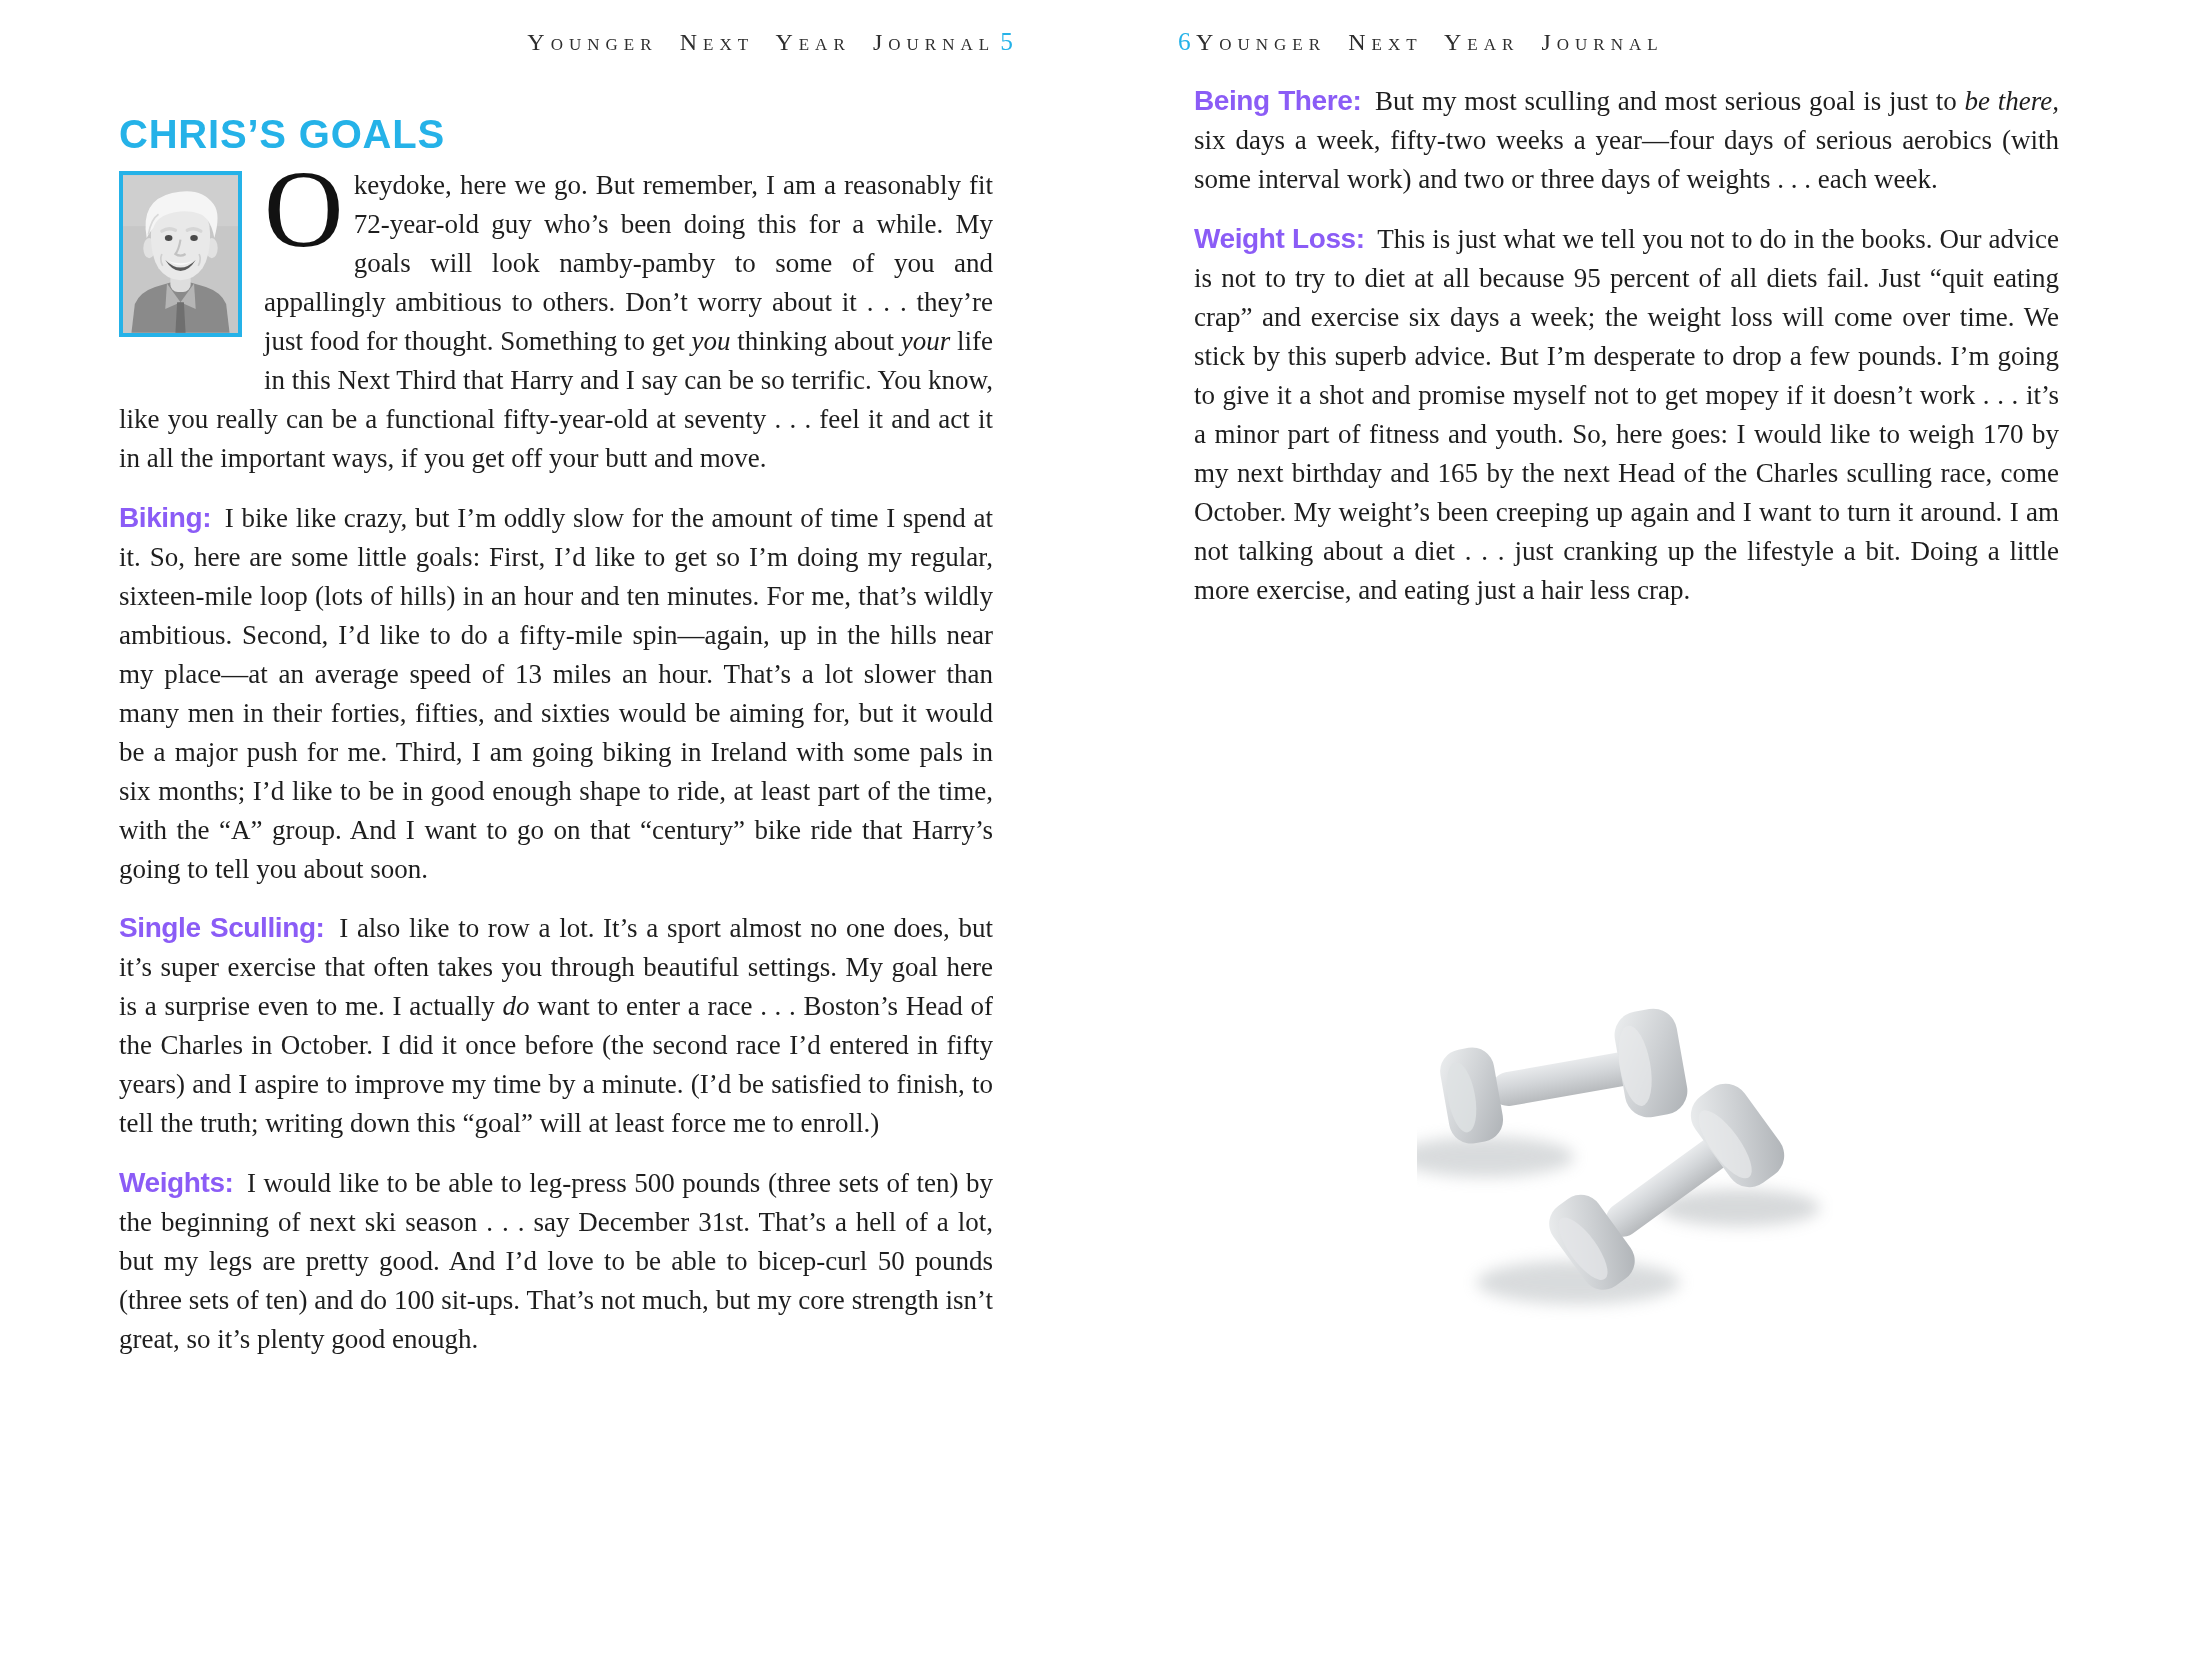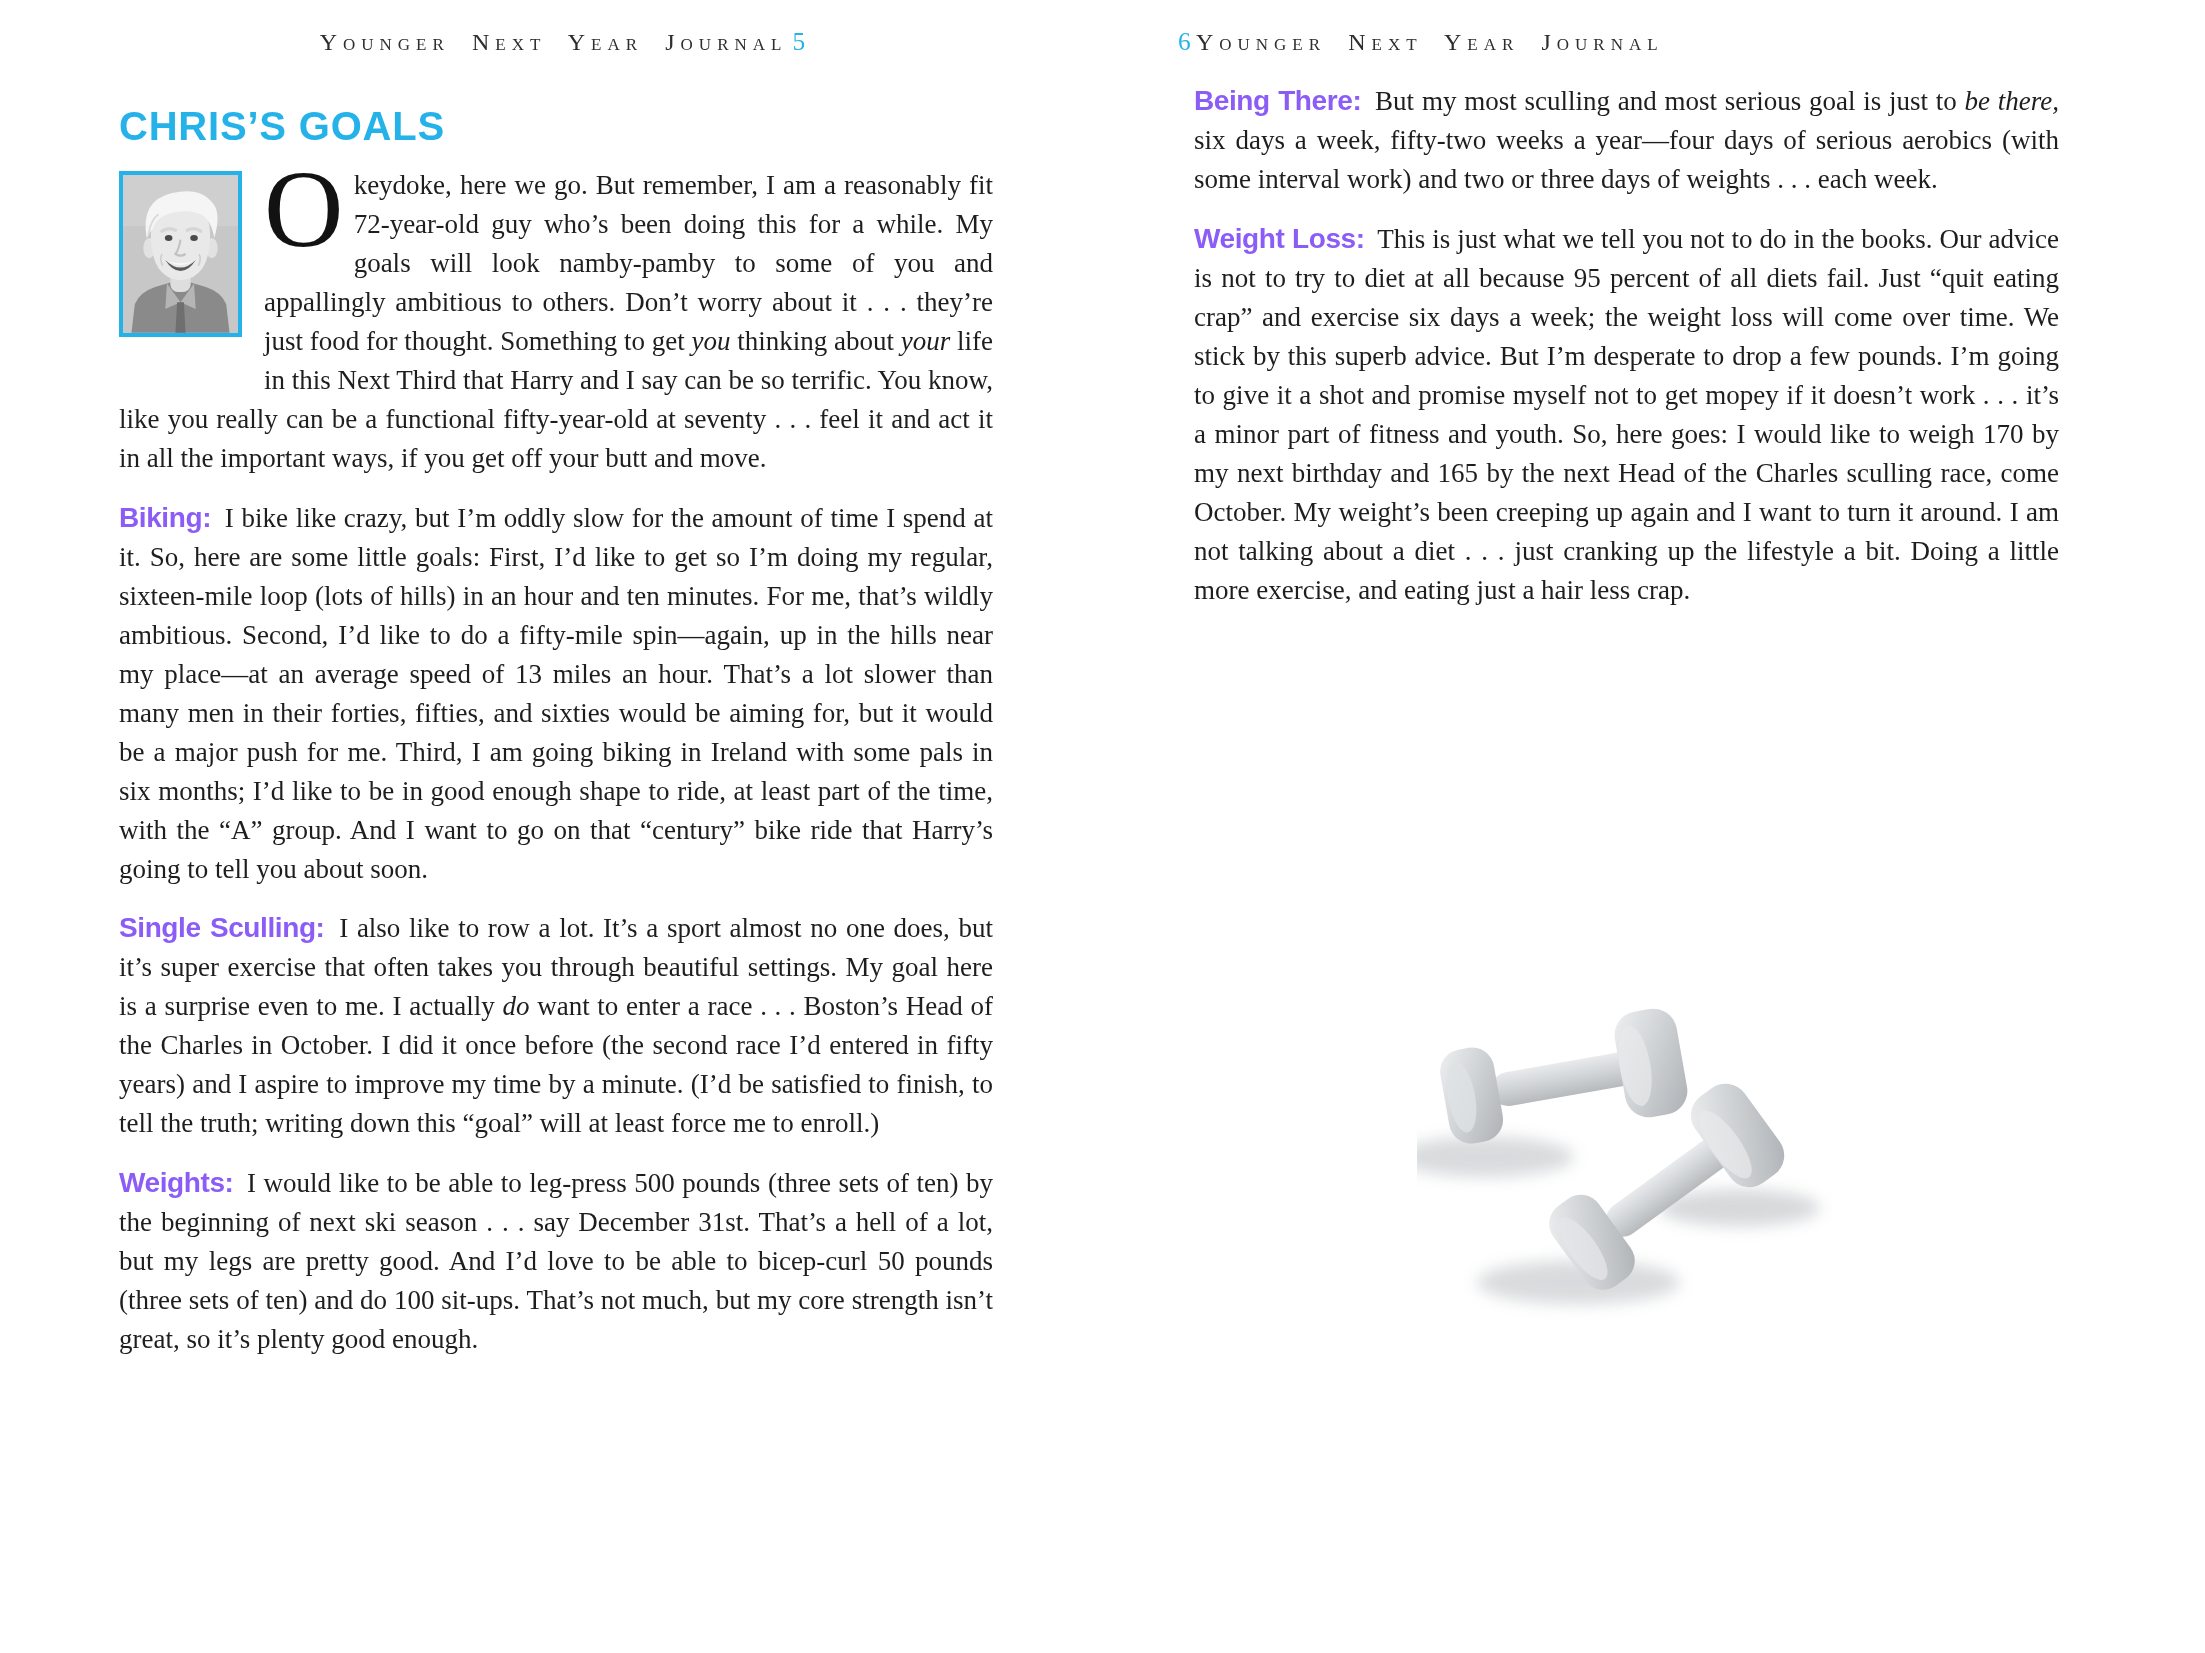--- a/index.html
+++ b/index.html
@@ -10,27 +10,27 @@
   }
   .page{position:absolute;top:0;width:1103px;height:1654px;}
   .page-left{left:0;}
   .page-right{left:1103px;}
 
   
   .running-head{
     position:absolute;top:27px;font-size:24px;letter-spacing:6px;word-spacing:10.2px;
     font-variant:small-caps;color:#2e2e2e;white-space:nowrap;
   }
-  .page-left .running-head{left:119px;width:892px;text-align:center;}
+  .page-left .running-head{left:126px;width:892px;text-align:right;}
   .page-right .running-head{left:70px;text-align:left;}
   .pagenum{color:#25b2e8;letter-spacing:0;font-size:25.4px;padding:0 5.1px;}
 
   
   .chapter-heading{
-    position:absolute;top:77px;left:119px;
+    position:absolute;top:85px;left:119px;
     font-family:"Liberation Sans", sans-serif;font-weight:bold;
     font-size:40px;letter-spacing:0.8px;color:#25b2e8;white-space:nowrap;
   }
 
   
   .body-col{
     position:absolute;font-size:27px;line-height:39px;text-align:justify;
     color:#1e1e1e;
   }
   .page-left .body-col{left:119px;top:166px;width:874px;}

